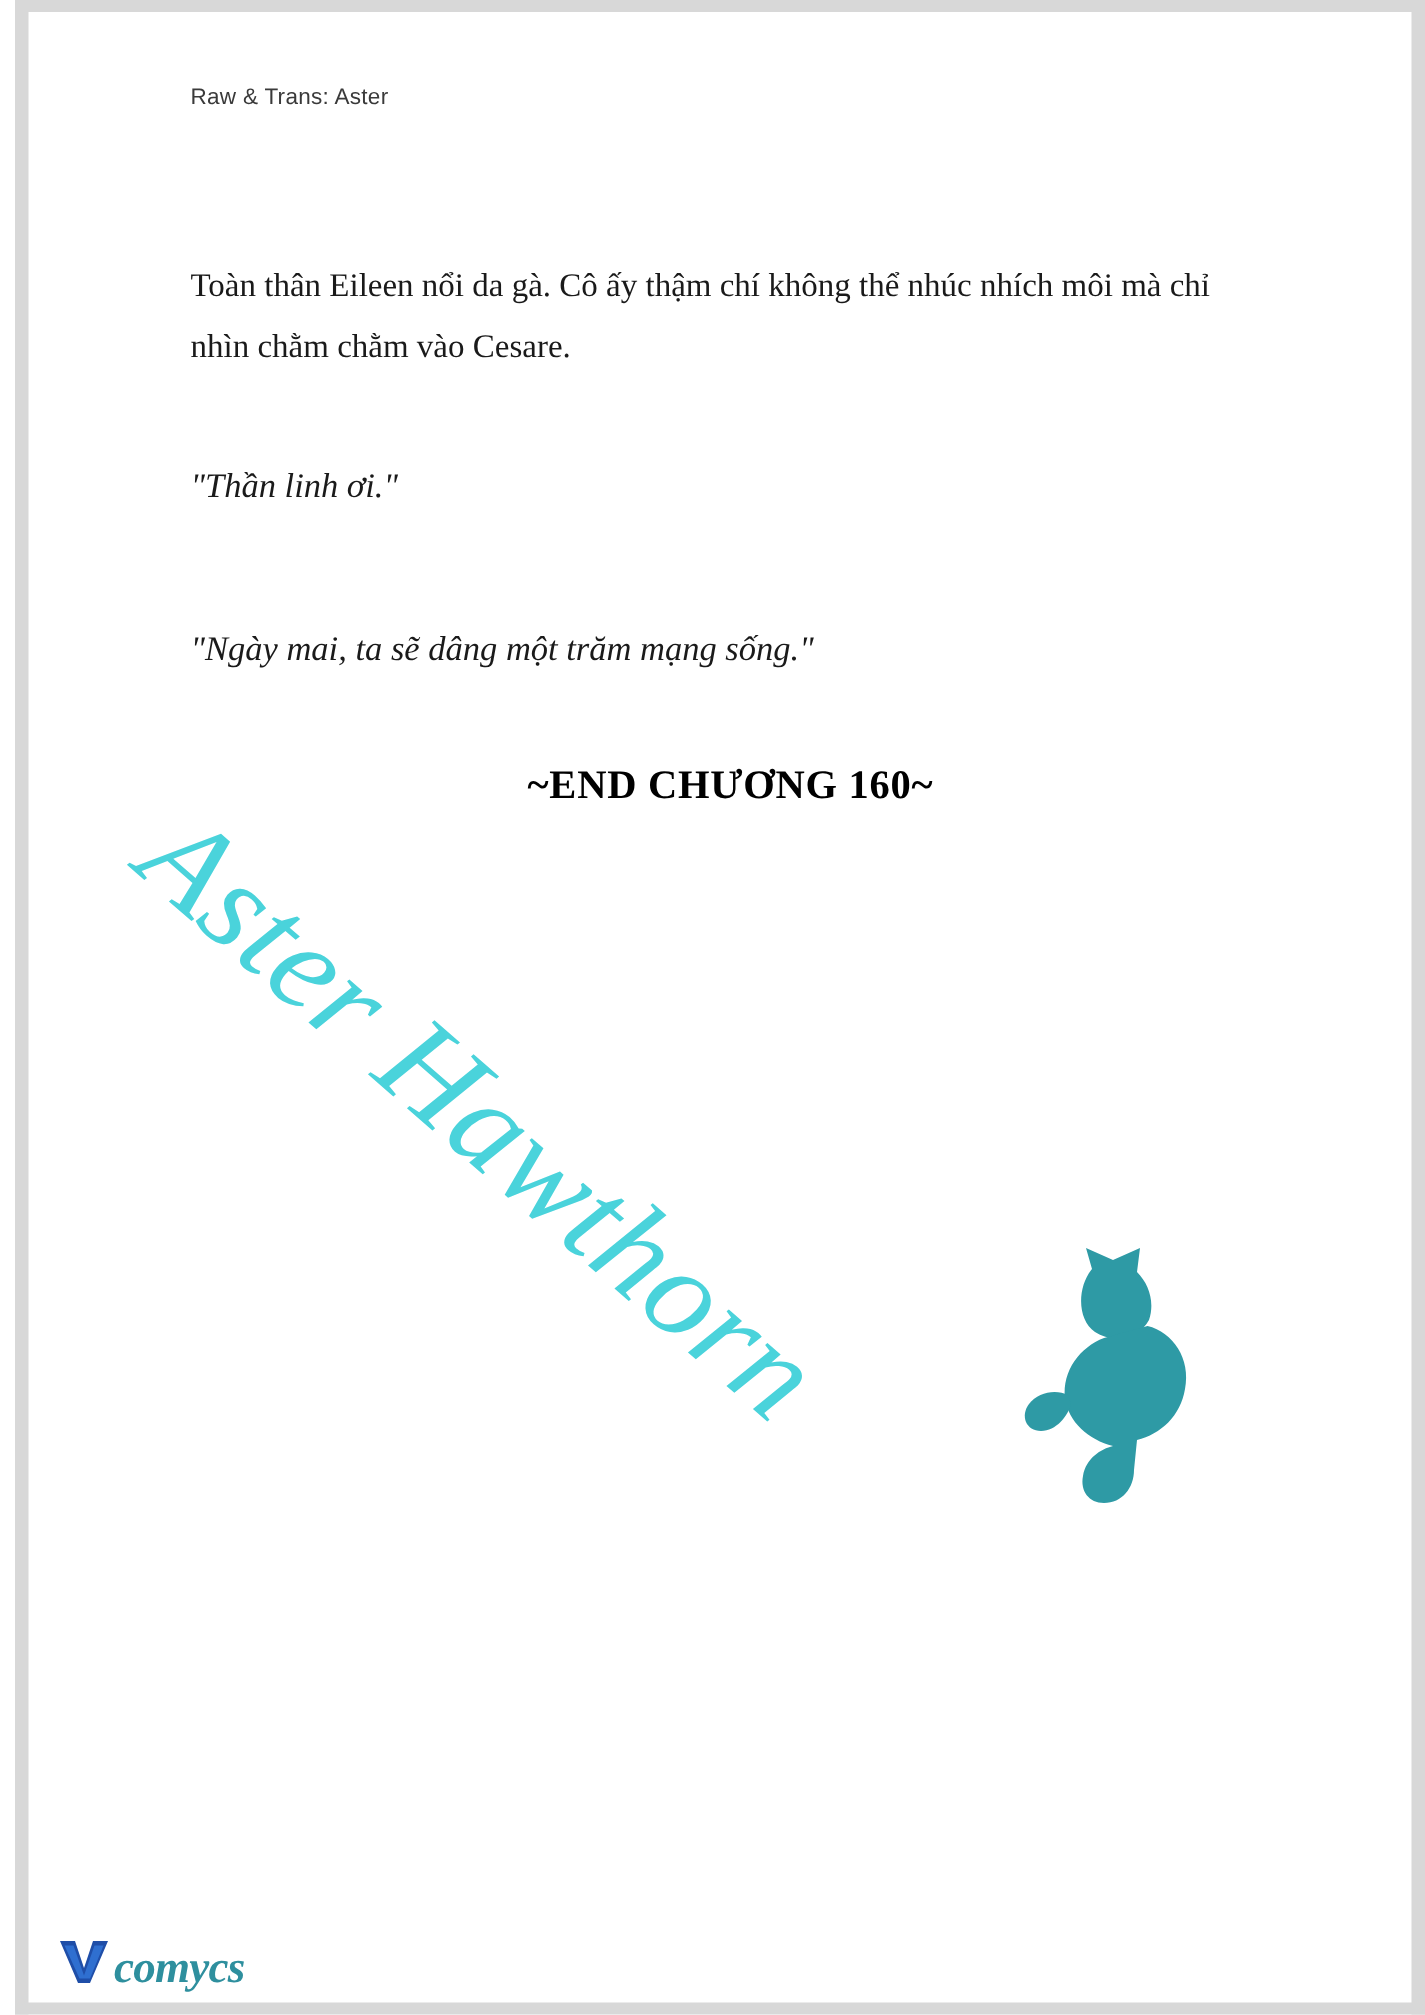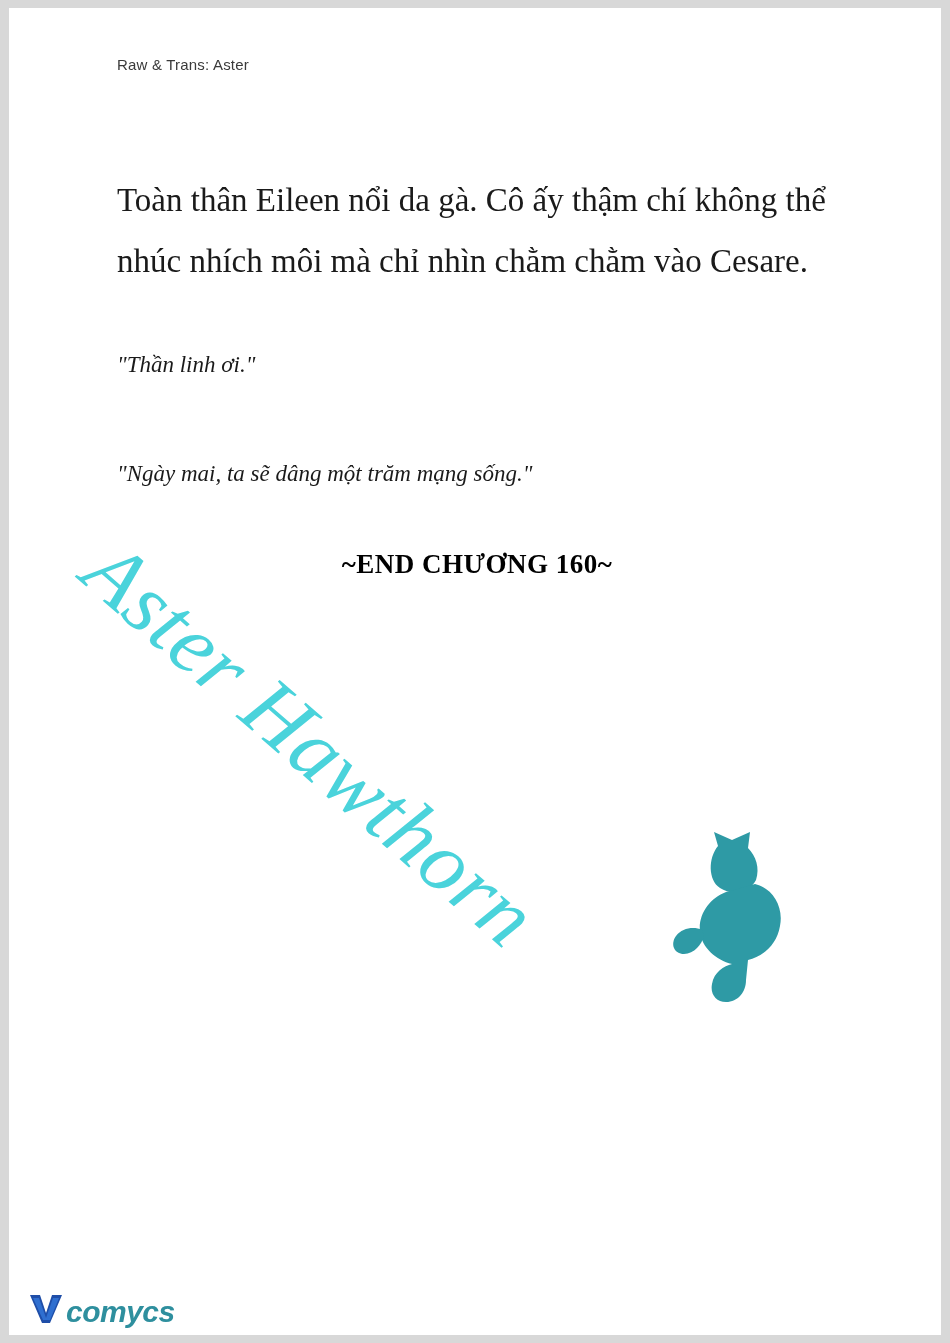--- a/index.html
+++ b/index.html
@@ -11,39 +11,40 @@
     height: 1343px;
     background: #ffffff;
     font-family: "Liberation Serif", serif;
     position: relative;
     overflow: hidden;
   }
   .page {
     position: absolute;
     inset: 0;
     background: #ffffff;
+    margin-left: 10px;
   }
   .credit {
     position: absolute;
     left: 117px;
     top: 56px;
     font-family: "Liberation Sans", sans-serif;
     font-size: 15px;
     color: #3a3a3a;
     letter-spacing: 0.2px;
   }
   .content {
     position: absolute;
     left: 117px;
     top: 170px;
     width: 720px;
   }
   .para {
     font-family: "Liberation Serif", serif;
-    font-size: 33px;
+    font-size: 22px;
     line-height: 1.85;
     color: #1a1a1a;
     margin: 0 0 52px 0;
   }
   .para.italic {
     font-style: italic;
     font-size: 23px;
   }
   .para.gap-lg {
     margin-bottom: 66px;
@@ -92,21 +93,21 @@
     left: 28px;
     bottom: 14px;
     display: flex;
     align-items: flex-end;
     gap: 2px;
   }
   .footer-logo .v-mark {
     display: block;
   }
   .footer-logo .logo-text {
-    font-family: Liberation Sans, sans-serif;
+    font-family: Liberation Serif, serif;
     font-weight: bold;
     font-style: italic;
     font-size: 30px;
     color: #2e8f9e;
     letter-spacing: -0.5px;
     line-height: 1;
     position: relative;
     top: -2px;
   }
   .edge-left {

